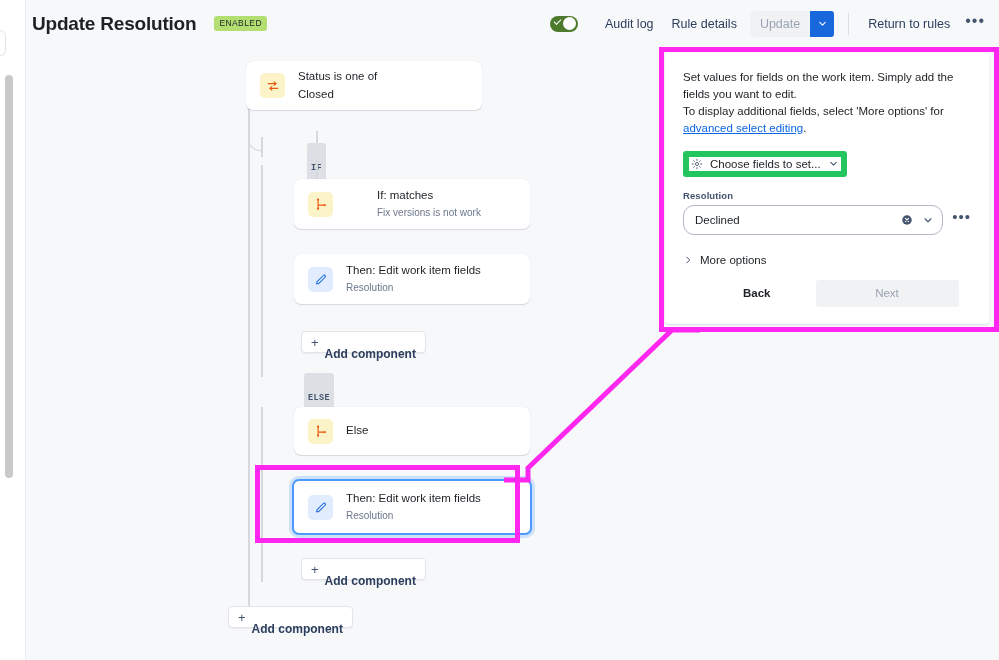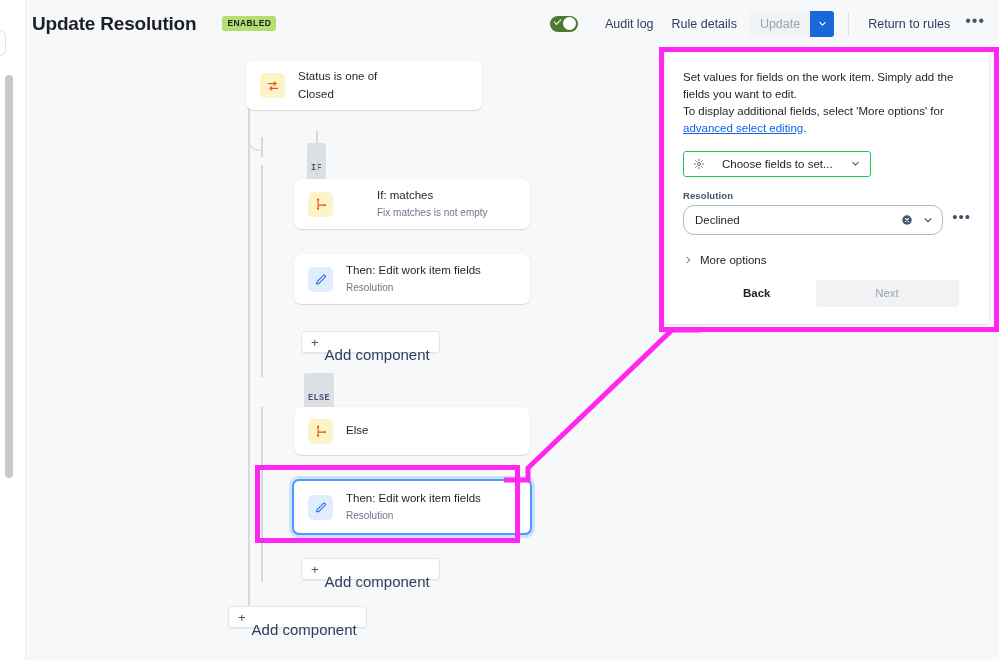--- a/index.html
+++ b/index.html
@@ -26,25 +26,25 @@
     border:1px solid #e3e4e8; border-left:none; border-radius:0 6px 6px 0;
     background:#ffffff;
   }
 
   
   .header {
     position:absolute; left:26px; top:0; right:0; height:47px;
     background:#f7f8f9;
     display:flex; align-items:center;
   }
-  .header-left { display:flex; align-items:center; gap:26px; padding-left:6px; }
+  .header-left { display:flex; align-items:center; gap:18px; padding-left:6px; }
   .page-title { font-size:19px; font-weight:700; letter-spacing:-0.2px; color:#1d2125; }
   .badge-enabled {
     background:#b3df72; color:#1d2125;
-    font-size:8.5px; font-weight:700; letter-spacing:0.4px;
+    font-size:8.5px; font-weight:400; letter-spacing:0.4px;
     padding:2px 5px; border-radius:3px; line-height:1.2;
   }
   .header-right {
     margin-left:auto; display:flex; align-items:center; gap:0px; padding-right:8px;
   }
   .toggle {
     width:28px; height:16px; border-radius:9px; background:#4e7a2e;
     position:relative; margin-right:18px; cursor:pointer;
     display:flex; align-items:center;
   }
@@ -119,21 +119,21 @@
   }
 
   
   .add-btn {
     position:absolute; background:#ffffff; border:1px solid #e4e5e8;
     border-radius:4px; height:22px; padding:0 9px;
     display:flex; align-items:center; gap:6px; cursor:pointer;
     box-shadow:0 1px 1px rgba(9,30,66,0.06);
   }
   .add-btn .plus { font-size:13px; color:#44546f; line-height:1; font-weight:400; }
-  .add-btn .lbl { font-size:15px; color:#2c3e5d; font-weight:400; white-space:nowrap;margin-top:24px; }
+  .add-btn .lbl { font-size:12px; color:#2c3e5d; font-weight:700; white-space:nowrap;margin-top:24px; }
 
   
   .panel {
     position:absolute; left:665px; top:53px; width:324px; height:271px;
     background:#ffffff; border-radius:4px;
     box-shadow:0 1px 2px rgba(9,30,66,0.12);
     padding:16px 18px 14px 18px;
     z-index:3;
   }
   .panel-head { display:flex; align-items:center; gap:10px; margin-bottom:13px; }
@@ -143,23 +143,23 @@
   }
   .panel-title { font-size:13px; font-weight:700; color:#1d2125; }
   .panel-actions { margin-left:auto; display:flex; align-items:center; gap:13px; }
   .panel-actions svg { cursor:pointer; display:block; }
   .panel-desc {
     font-size:11.5px; color:#1d2125; line-height:1.47; margin-bottom:14px;
   }
   .panel-desc a { color:#0c66e4; text-decoration:underline; }
 
   .choose-fields {
-    display:inline-flex; align-items:center; gap:17px;
-    background:#ffffff; border:1px solid #22c55e; border-radius:3px;
-    height:26px; padding:0 9px; cursor:pointer; margin-bottom:13px;
+    display:inline-flex; align-items:center; gap:7px;
+    background:#ffffff; border:6px solid #22c55e; border-radius:3px;
+    height:26px; padding:0 2px; cursor:pointer; margin-bottom:13px;
   }
   .choose-fields .lbl { font-size:11.5px; color:#1d2125; }
 
   .field-label {
     font-size:9.5px; font-weight:700; color:#44546f; letter-spacing:0.1px;
     margin-bottom:4px;
   }
   .field-row { display:flex; align-items:center; gap:9px; }
   .select-box {
     flex:1; height:30px; background:#ffffff; border:1.5px solid #b3b9c4;
@@ -275,21 +275,21 @@
         <svg width="14" height="14" viewBox="0 0 24 24" fill="none">
           <path d="M7 4v7c0 2 1.5 3 3.5 3H18" stroke="#e8590c" stroke-width="1.9" stroke-linecap="round" stroke-linejoin="round"></path>
           <path d="M7 14v6" stroke="#e8590c" stroke-width="1.9" stroke-linecap="round"></path>
           <circle cx="7" cy="4.5" r="1.8" fill="#e8590c"></circle>
           <circle cx="18.5" cy="14" r="1.8" fill="#e8590c"></circle>
           <circle cx="7" cy="20" r="1.8" fill="#e8590c"></circle>
         </svg>
       </div>
       <div class="card-text">
         <div class="card-title">If: matches</div>
-        <div class="card-sub">Fix matches is not empty</div>
+        <div class="card-sub">Fix versions is not work</div>
       </div>
     </div>
 
     <div class="card" style="left:268px; top:207px; width:236px; height:50px;">
       <div class="card-icon icon-blue">
         <svg width="14" height="14" viewBox="0 0 24 24" fill="none">
           <path d="M4 20h4l11-11a2.1 2.1 0 10-3-3L5 17v3z" stroke="#1868db" stroke-width="1.8" stroke-linejoin="round"></path>
         </svg>
       </div>
       <div class="card-text">

